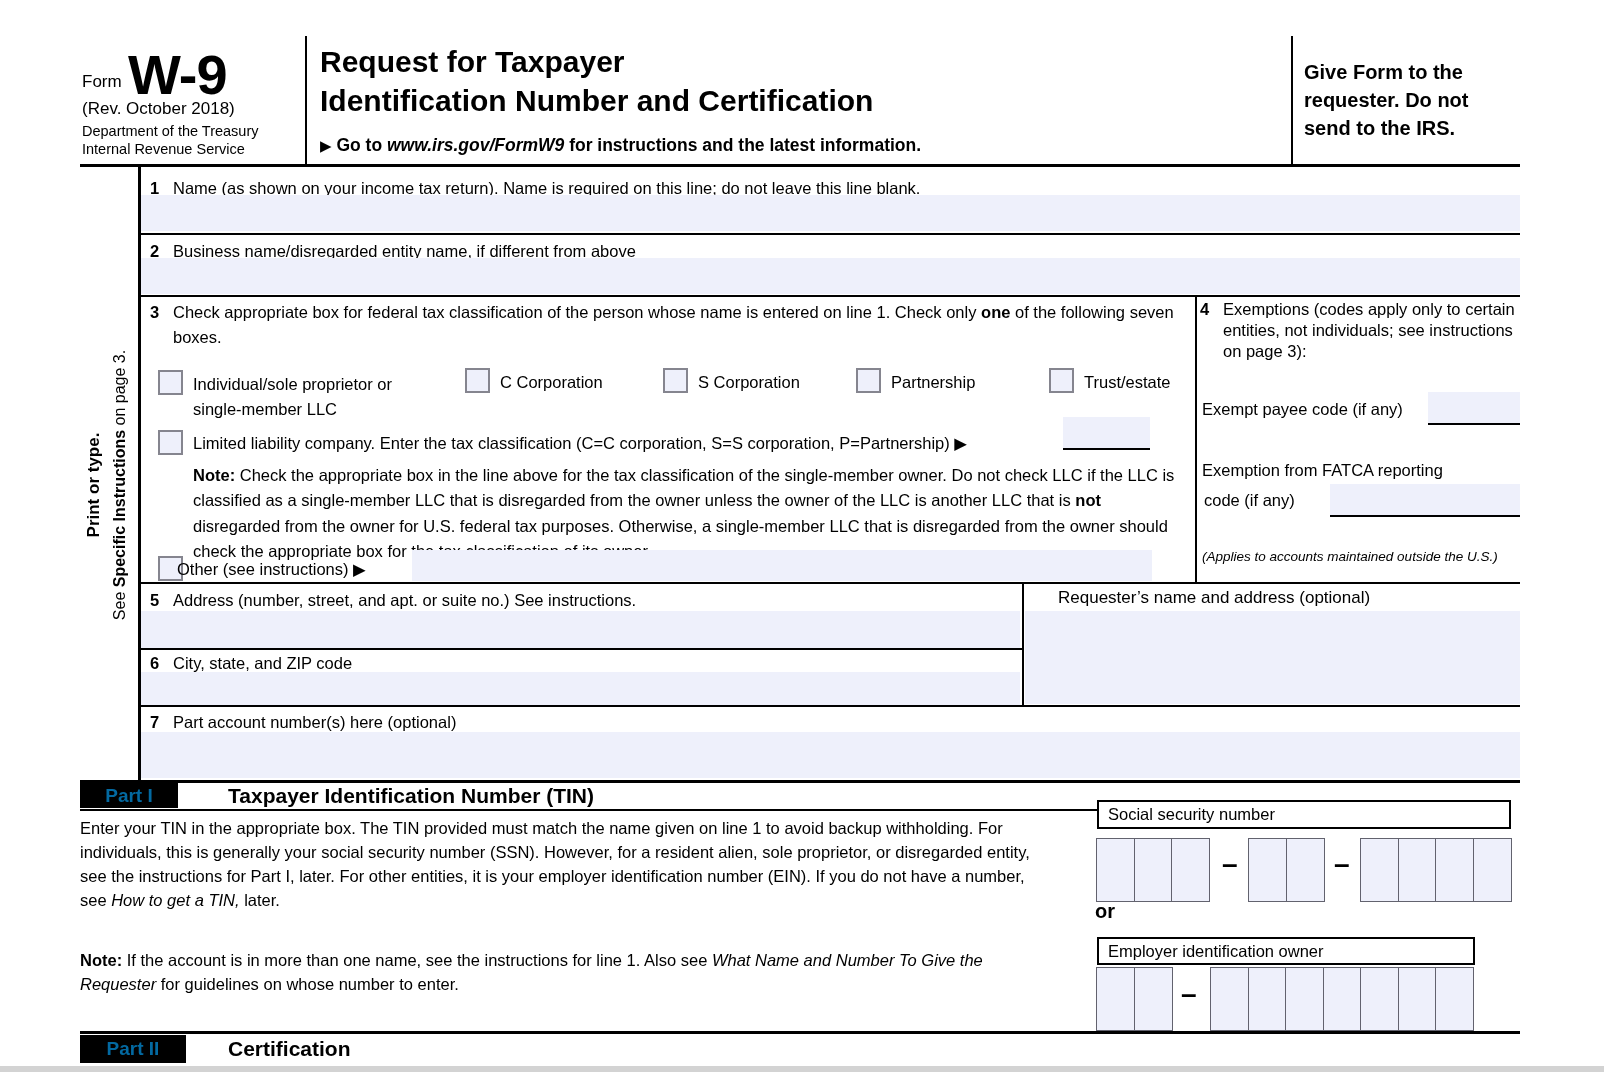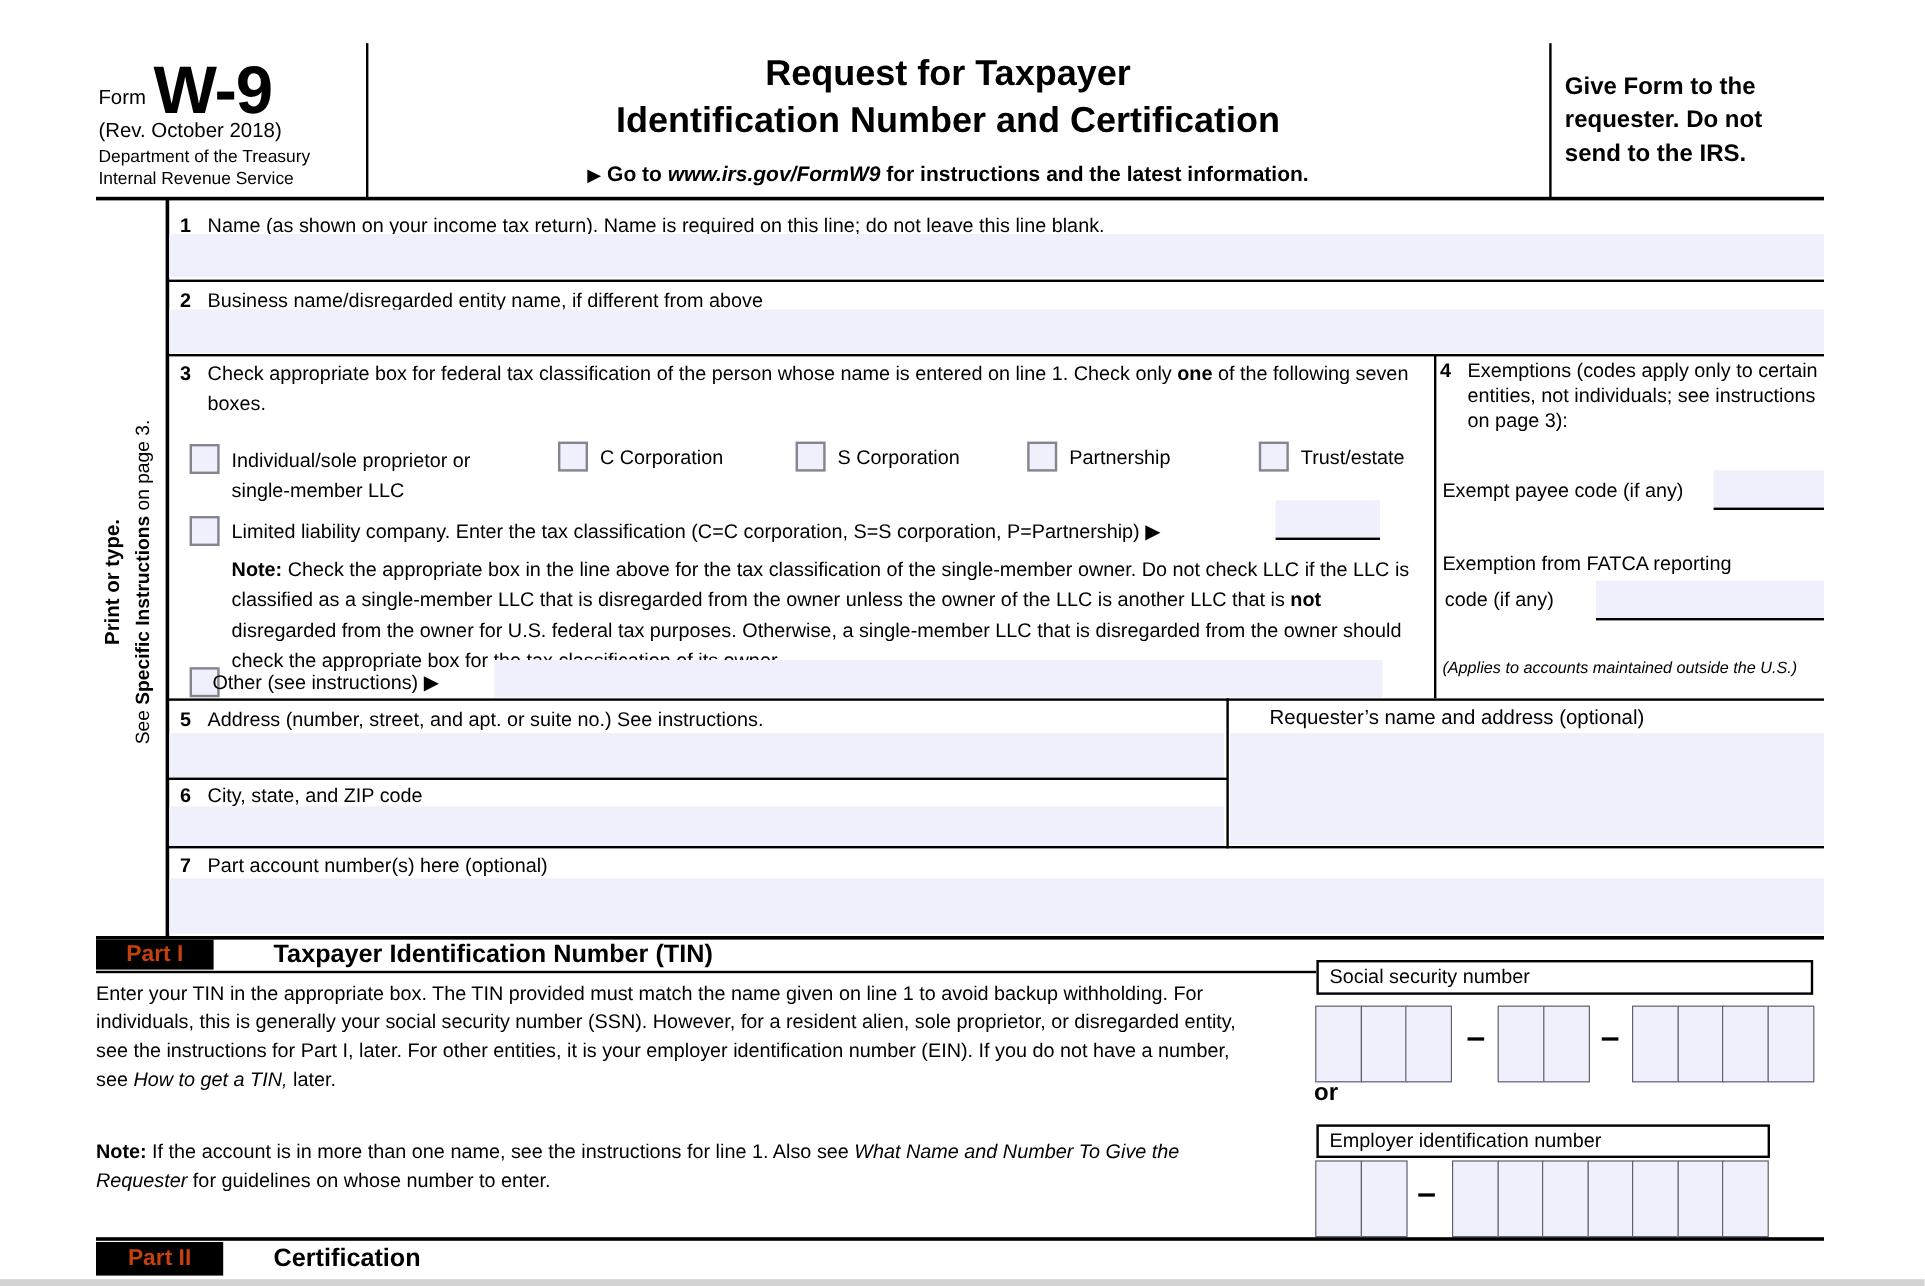--- a/index.html
+++ b/index.html
@@ -8,27 +8,27 @@
   .abs{position:absolute;}
   .hline{position:absolute;background:#000;}
   .vline{position:absolute;background:#000;}
   .field{position:absolute;background:#eef0fb;}
   .ufield{position:absolute;background:#eef0fb;border-bottom:2px solid #000;}
   .cb{position:absolute;width:21px;height:21px;background:#eef0fb;border:2px solid #85858f;}
   .lbl{position:absolute;font-size:16.5px;line-height:21px;}
   .numlbl{position:absolute;font-size:16.5px;line-height:25px;padding-left:23px;}
   .numlbl .n{position:absolute;left:0;top:0;font-weight:bold;}
   b{font-weight:bold;}
-  .title{font-weight:bold;text-align:center;}
+  .title{font-weight:bold;}
   .cellrow{position:absolute;display:flex;}
   .cell{width:37px;height:62px;background:#eef0fb;border:1.5px solid #62626e;margin-left:-1.5px;}
   .cell:first-child{margin-left:0;}
   .tin-dash{position:absolute;font-weight:bold;font-size:28px;}
   .labelbox{position:absolute;background:#fff;border:2px solid #000;font-weight:normal;font-size:16.5px;line-height:24px;padding-left:9px;}
-  .part-tag{position:absolute;background:#000;color:#c2410c;font-weight:bold;font-size:19px;text-align:center;}
+  .part-tag{position:absolute;background:#000;color:#0369a1;font-weight:bold;font-size:19px;text-align:center;}
   .part-title{position:absolute;font-weight:bold;font-size:21px;}
   .para{position:absolute;font-size:16.5px;line-height:24px;}
   .vertwrap{position:absolute;left:80px;top:285px;width:58px;height:400px;}
   .vertinner{position:absolute;left:0;top:400px;width:400px;height:56px;transform:rotate(-90deg);transform-origin:0 0;text-align:center;}
   .vertinner .l1{font-size:17px;font-weight:bold;line-height:27px;}
   .vertinner .l2{font-size:16px;line-height:26px;}
 </style>
 </head>
 <body>
 
@@ -170,21 +170,21 @@
   <div class="tin-dash" style="left:1334px;top:848px;">–</div>
   <div class="cellrow" style="left:1360px;top:838px;">
     <div class="cell"></div>
     <div class="cell"></div>
     <div class="cell"></div>
     <div class="cell"></div>
   </div>
 
   <div class="abs" style="left:1095px;top:900px;font-size:20px;font-weight:bold;">or</div>
 
-  <div class="labelbox" style="left:1097px;top:937px;width:365px;height:24px;">Employer identification number</div>
+  <div class="labelbox" style="left:1097px;top:937px;width:365px;height:24px;">Employer identification owner</div>
   <div class="cellrow" style="left:1096px;top:967px;">
     <div class="cell"></div>
     <div class="cell"></div>
   </div>
   <div class="tin-dash" style="left:1181px;top:978px;">–</div>
   <div class="cellrow" style="left:1210px;top:967px;">
     <div class="cell"></div>
     <div class="cell"></div>
     <div class="cell"></div>
     <div class="cell"></div>

